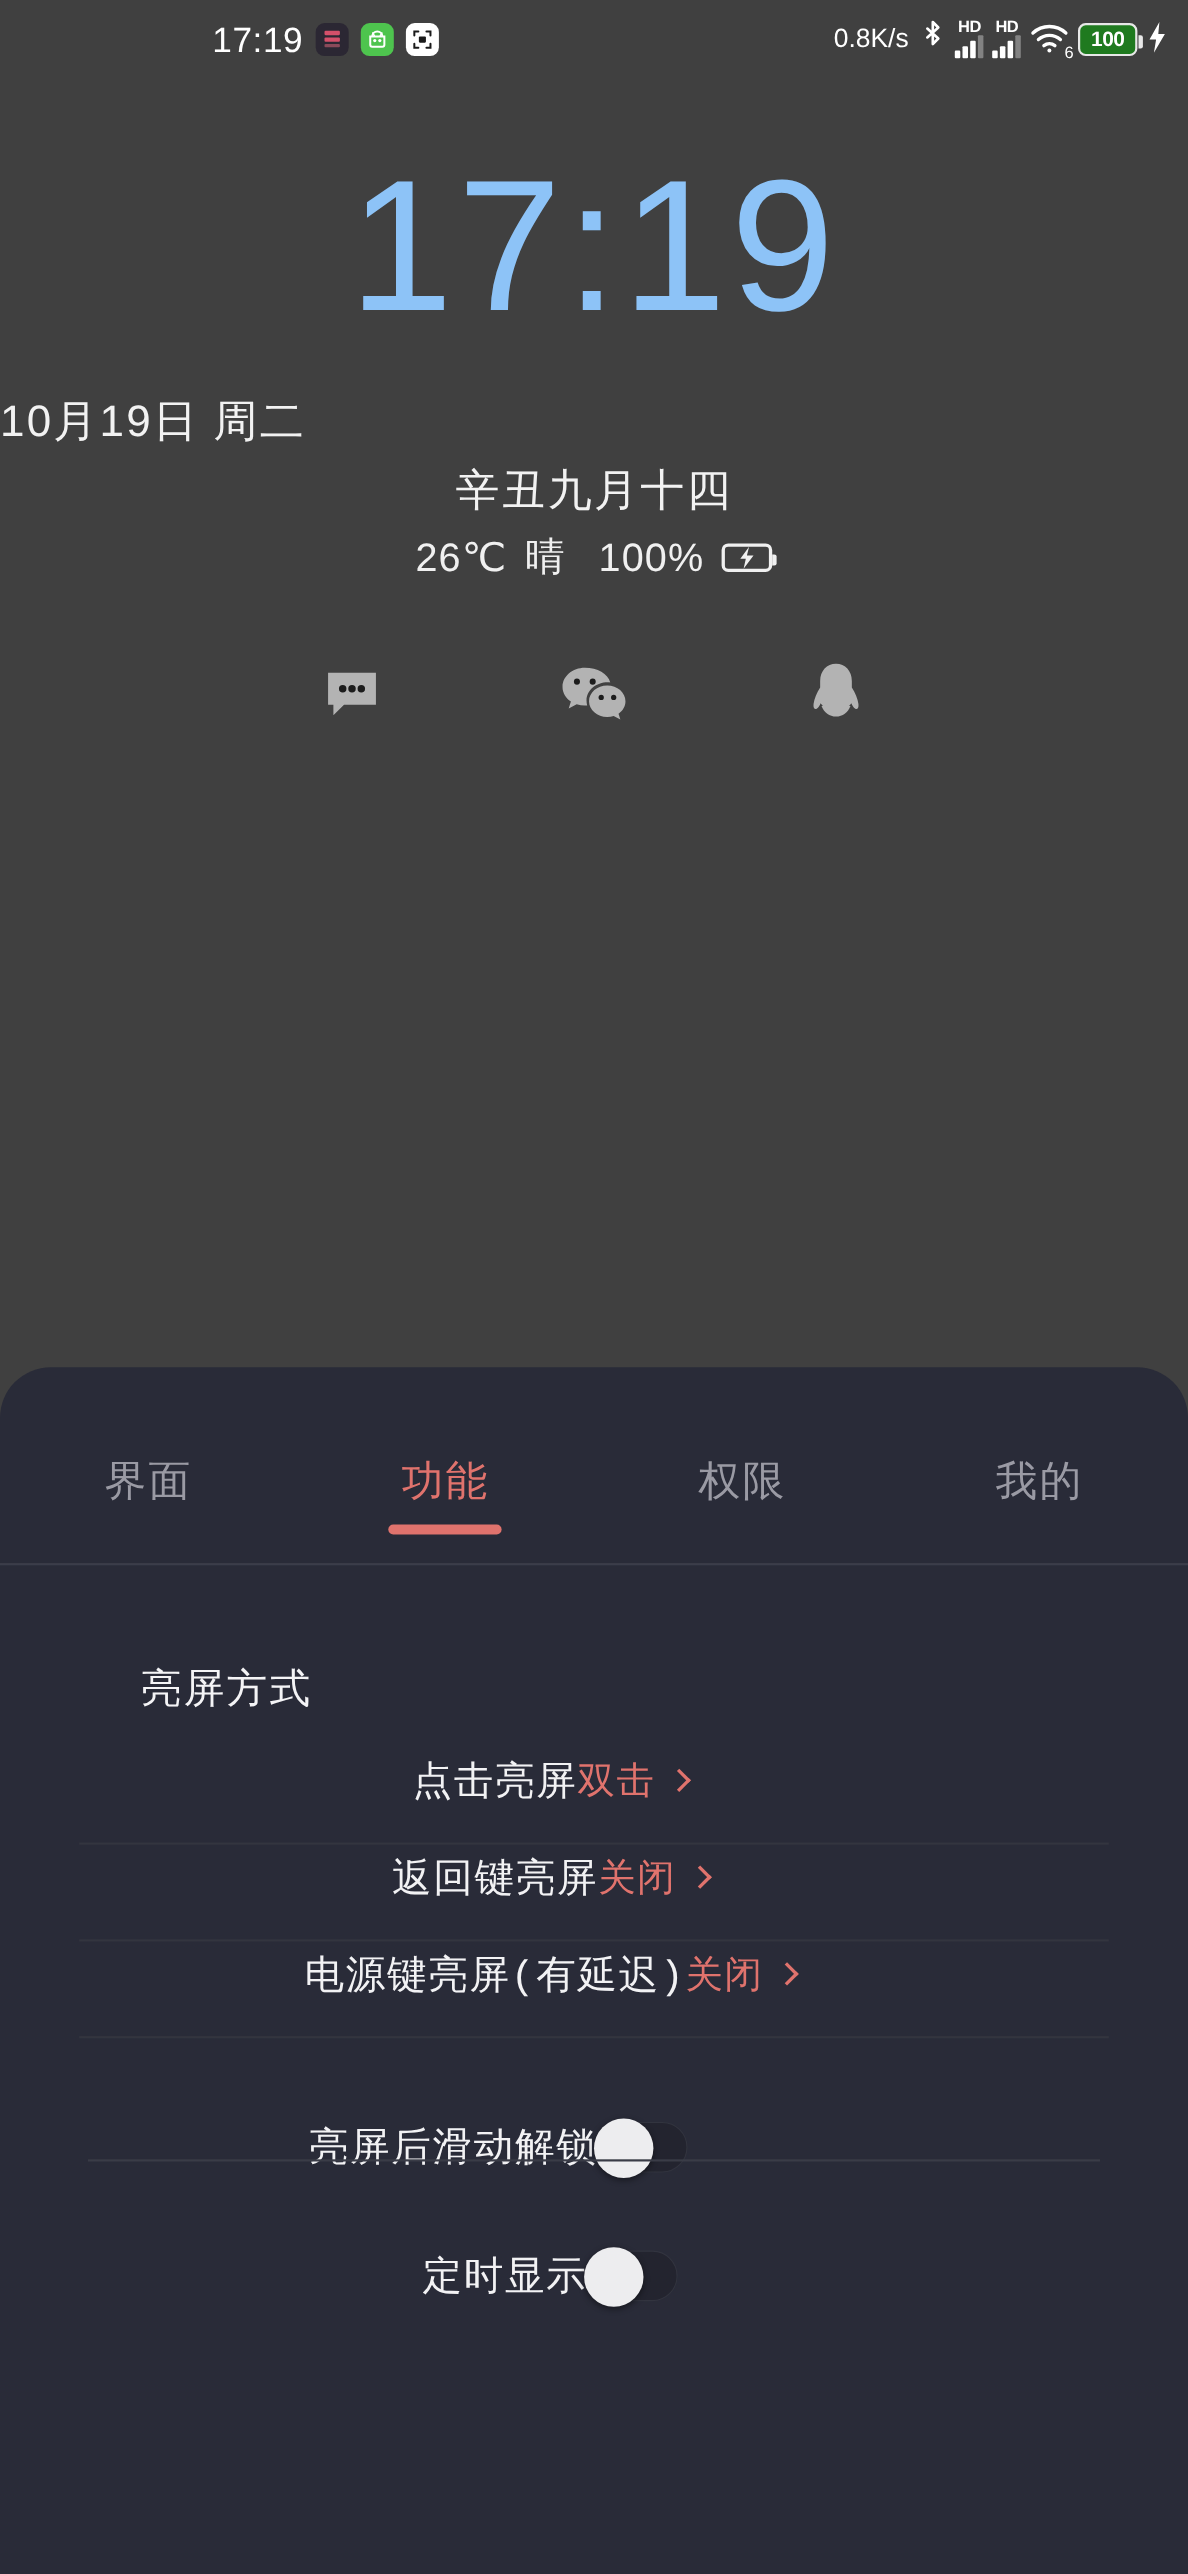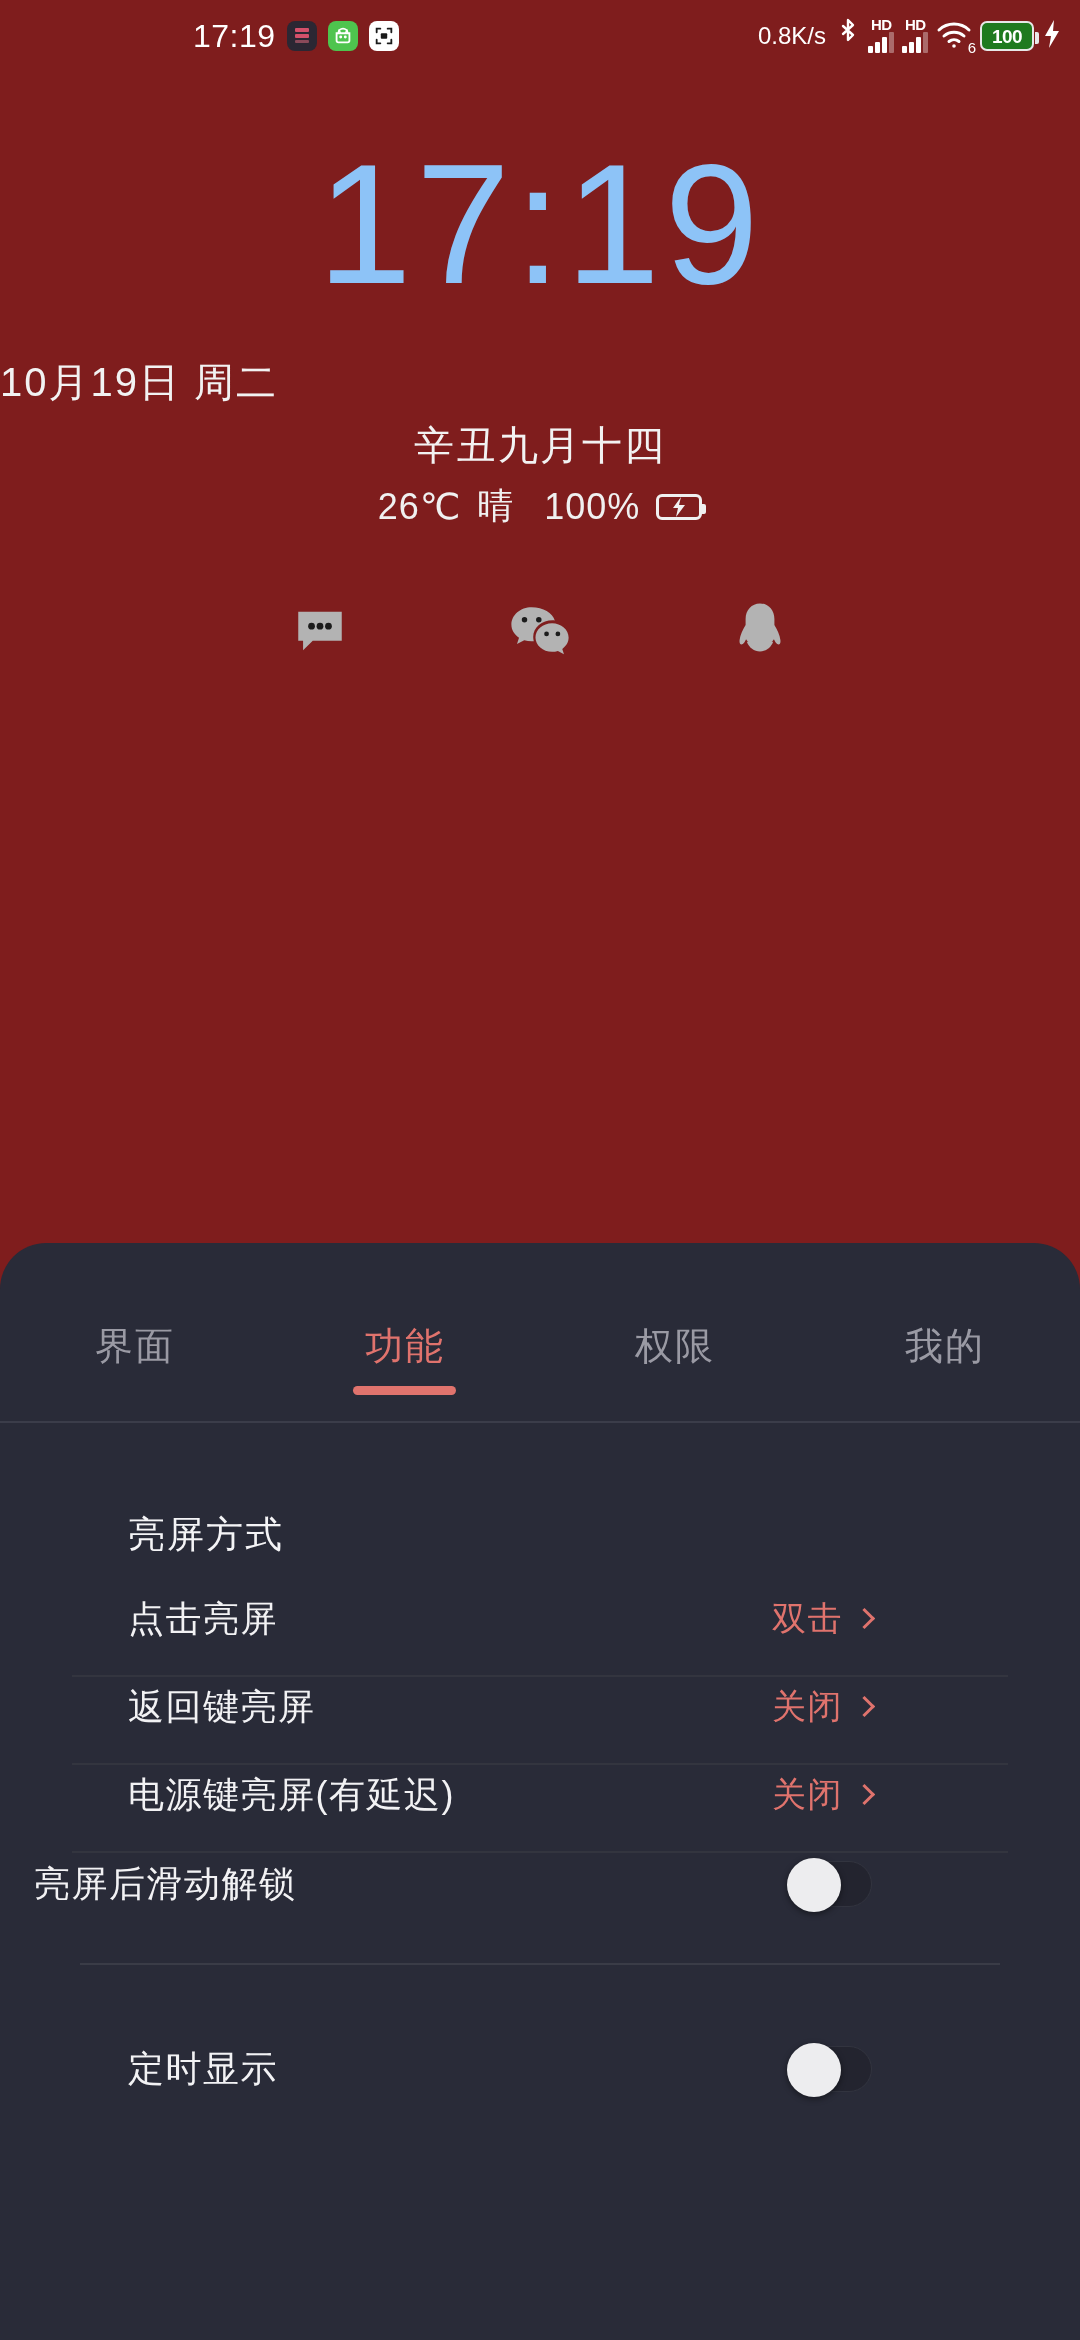--- a/index.html
+++ b/index.html
@@ -2,21 +2,21 @@
 <html><head>
 <meta charset="utf-8">
 <style>
   * { margin:0; padding:0; box-sizing:border-box; }
   html,body {
     width:1080px; height:2340px;
     background:#000;
     font-family:"Liberation Sans","DejaVu Sans",sans-serif;
     overflow:hidden;
   }
-  #screen { position:relative; width:1080px; height:2340px; background:#7f1d1d; overflow:hidden; }
+  #screen { position:relative; width:1080px; height:2340px; background:#404040; overflow:hidden; }
 
   
   #status-bar{
     position:absolute; top:0; left:0; width:1080px; height:72px;
     display:flex; align-items:center; color:#fff;
   }
   #status-left{
     position:absolute; left:193px; top:0; height:72px;
     display:flex; align-items:center; gap:11px;
   }
@@ -104,22 +104,23 @@
   }
   #tab-divider{ position:absolute; top:148px; left:0; width:1080px; height:1.5px; background:#3b3d4a; }
 
   #section-header{
     position:absolute; top:1462px; left:128px;
     font-size:37px; color:#f4f4f6; letter-spacing:2px;
   }
 
   .setting-row{
     position:absolute; left:0; width:1000px; height:132px;
-    display:flex; align-items:center; justify-content:space-between;
+    display:flex; align-items:center; justify-content:center;
     padding:0 128px 0 128px;
+    font-family:Liberation Mono, monospace;
   }
   .row-label{ font-size:36px; color:#f2f2f4; letter-spacing:1.5px; white-space:nowrap; }
   .row-value{
     display:flex; align-items:center; gap:14px;
     font-size:34px; color:#e0736d; letter-spacing:1.5px;
   }
   .chev{ display:inline-block; width:15px; height:15px;
     border-right:3.5px solid #e0736d; border-top:3.5px solid #e0736d;
     transform:rotate(45deg); margin-bottom:2px; }
 
@@ -292,21 +293,21 @@
         <i class="chev"></i>
       </span>
     </div>
     <div class="setting-row" style="top: 1729px;">
       <span class="row-label">电源键亮屏(有延迟)</span>
       <span class="row-value">
         <span>关闭</span>
         <i class="chev"></i>
       </span>
     </div>
-    <div class="setting-row" style="top: 1818px; padding-left: 34px;">
+    <div class="setting-row" style="top: 1886px; padding-left: 34px;">
       <span class="row-label">亮屏后滑动解锁</span>
       <span class="toggle">
         <span class="knob"></span>
       </span>
     </div>
     <div class="setting-row" style="top: 2003px;">
       <span class="row-label">定时显示</span>
       <span class="toggle">
         <span class="knob"></span>
       </span>

